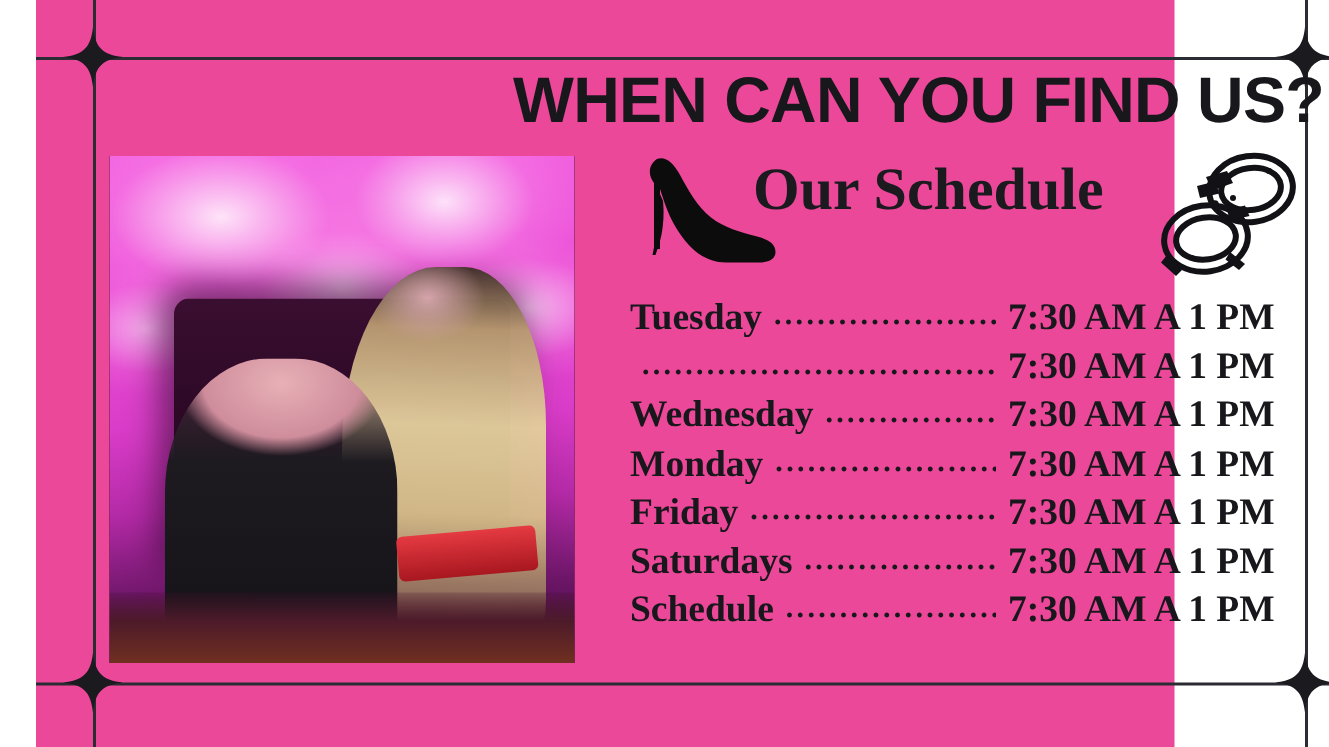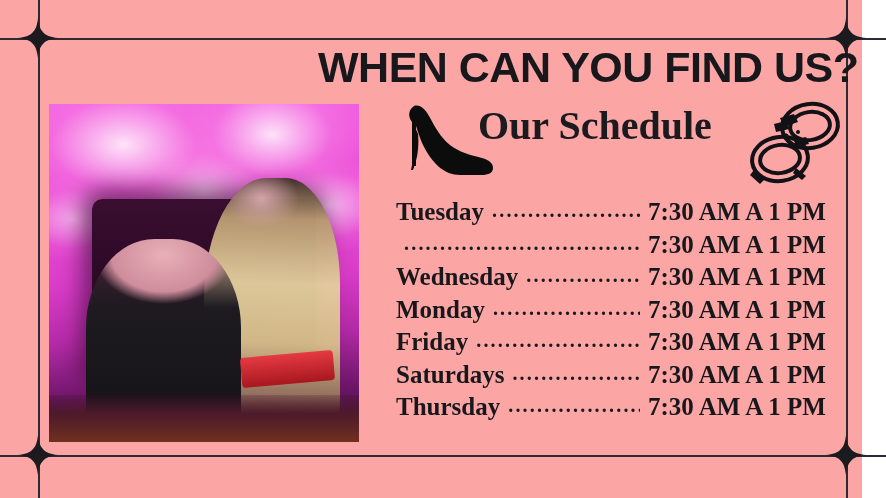--- a/index.html
+++ b/index.html
@@ -8,23 +8,24 @@
   }
   body {
     width: 886px;
     height: 498px;
     background: #ffffff;
     font-family: "Liberation Sans", sans-serif;
     overflow: hidden;
   }
   #poster {
     position: relative;
-    width: 862px;
+    width: 759px;
     height: 498px;
-    background: #fca5a5;
+    background: #ec4899;
+    margin-left: 24px;
   }
 
   
   .frame-line {
     position: absolute;
     background: #2b2b33;
   }
   .frame-line.v { width: 1.5px; top: 0; height: 498px; }
   .frame-line.h { height: 1.5px; left: 0; width: 886px; }
   .frame-v-left   { left: 38px; }
@@ -311,19 +312,19 @@
       <span class="sched-time">7:30 AM A 1 PM</span>
     </div>
 
     <div class="sched-row">
       <span class="sched-day">Saturdays</span>
       <span class="sched-leader">..............................................................</span>
       <span class="sched-time">7:30 AM A 1 PM</span>
     </div>
 
     <div class="sched-row">
-      <span class="sched-day">Thursday</span>
+      <span class="sched-day">Schedule</span>
       <span class="sched-leader">..............................................................</span>
       <span class="sched-time">7:30 AM A 1 PM</span>
     </div>
 
   </div>
 </div>
 
 </body></html>

